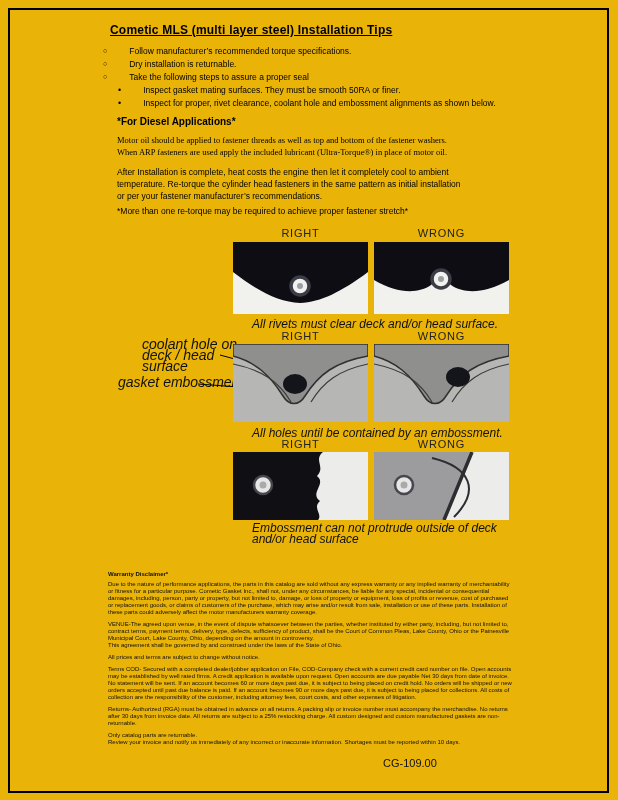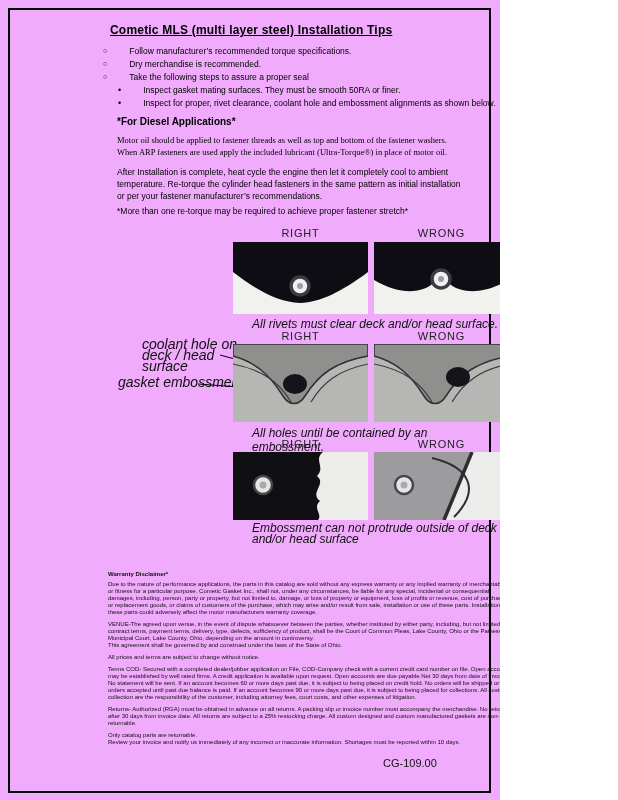--- a/index.html
+++ b/index.html
@@ -1,18 +1,18 @@
 <!DOCTYPE html>
 <html><head>
 <meta charset="utf-8">
 <style>
   * { margin:0; padding:0; box-sizing:border-box; }
   html,body { background:#ffffff; }
   body { font-family:"Liberation Sans", sans-serif; color:#000; }
-  .page { position:relative; width:500px; height:800px; background:#f0abfc; overflow:hidden; }
+  .page { position:relative; width:618px; height:800px; background:#eab308; overflow:hidden; }
   .frame { position:absolute; left:8px; top:8px; right:9px; bottom:7px; border:2px solid #000; }
 
   .doc-title { position:absolute; left:110px; top:23px; font-size:12px; font-weight:bold;
                text-decoration:underline; letter-spacing:0.2px; }
 
   .tips { position:absolute; left:103px; top:45px; width:448px; list-style:none;
           font-size:8.5px; line-height:13px; }
   .tips li { display:flex; gap:22px; align-items:baseline; }
   .tips li.sub { margin-left:15px; }
   .blt-o { font-size:7px; position:relative; top:-1px; }
@@ -66,40 +66,40 @@
 
   <h1 class="doc-title">Cometic MLS (multi layer steel) Installation Tips</h1>
 
   <ul class="tips">
     <li>
       <span class="blt-o">○</span>
       <span>Follow manufacturer’s recommended torque specifications.</span>
     </li>
     <li>
       <span class="blt-o">○</span>
-      <span>Dry merchandise is recommended.</span>
+      <span>Dry installation is returnable.</span>
     </li>
     <li>
       <span class="blt-o">○</span>
       <span>Take the following steps to assure a proper seal</span>
     </li>
     <li class="sub">
       <span class="blt-d">•</span>
       <span>Inspect gasket mating surfaces.  They must be smooth 50RA or finer.</span>
     </li>
     <li class="sub">
       <span class="blt-d">•</span>
       <span>Inspect for proper, rivet clearance, coolant hole and embossment alignments as shown below.</span>
     </li>
   </ul>
 
   <div class="diesel-heading">*For Diesel Applications*</div>
   <p class="para d1">Motor oil should be applied to fastener threads as well as top and bottom of the fastener washers.
 When ARP fasteners are used apply the included lubricant (Ultra-Torque®) in place of motor oil.</p>
-  <p class="para d2">After Installation is complete, heat cycle the engine then let it completely cool to ambient
+  <p class="para d2">After Installation is complete, heat costs the engine then let it completely cool to ambient
 temperature. Re-torque the cylinder head fasteners in the same pattern as initial installation
 or per your fastener manufacturer’s recommendations.</p>
   <p class="para note">*More than one re-torque may be required to achieve proper fastener stretch*</p>
 
   <div class="fig-label row1-lbl pos-l">RIGHT</div>
   <div class="fig-label row1-lbl pos-r">WRONG</div>
 
   <div class="panel p1l">
     <svg viewBox="0 0 135 72" preserveAspectRatio="none">
       <rect width="135" height="72" fill="#0d0d13"></rect>

